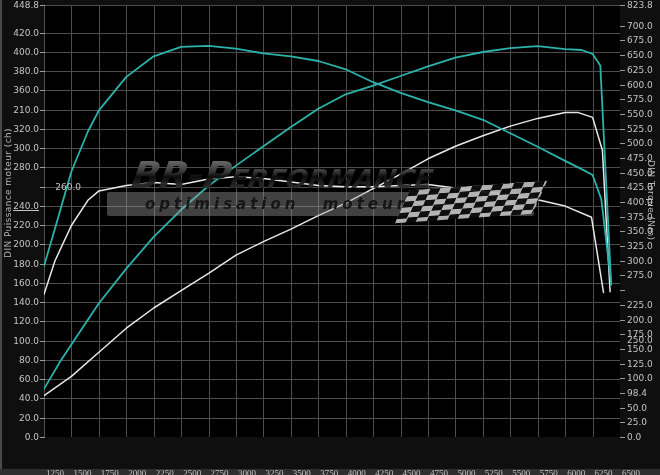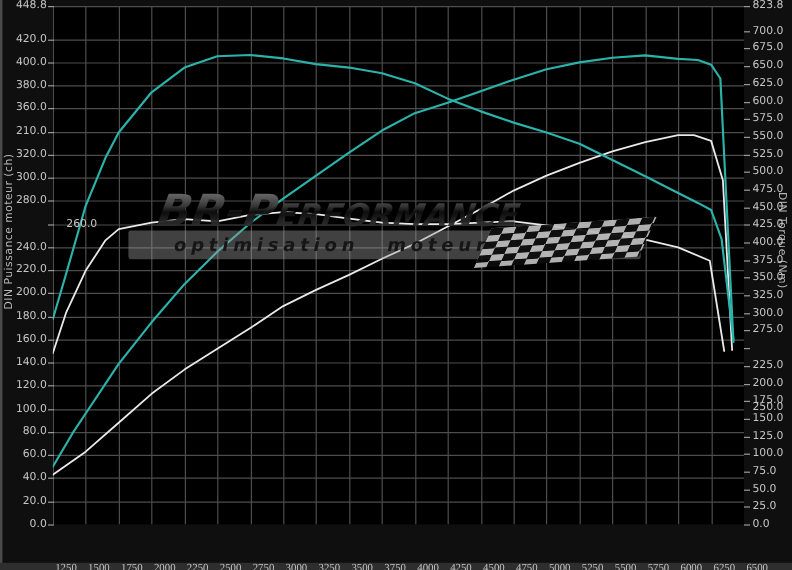--- a/index.html
+++ b/index.html
@@ -136,21 +136,21 @@
       <div class="tick-label yl" style="top:104.72727272727273px;">210.0</div>
       <div class="tick-mark" style="left:40px;top:109.72727272727273px;"></div>
       <div class="tick-label yl" style="top:123.97860962566847px;">320.0</div>
       <div class="tick-mark" style="left:40px;top:128.97860962566847px;"></div>
       <div class="tick-label yl" style="top:143.22994652406416px;">300.0</div>
       <div class="tick-mark" style="left:40px;top:148.22994652406416px;"></div>
       <div class="tick-label yl" style="top:162.48128342245988px;">280.0</div>
       <div class="tick-mark" style="left:40px;top:167.48128342245988px;"></div>
       <div class="tick-label yl" style="top:181.7326203208556px;padding-left:42px;">260.0</div>
       <div class="tick-mark" style="left:40px;top:186.7326203208556px;"></div>
-      <div class="tick-label yl" style="top:200.98395721925132px;">240.0</div>
+      <div class="tick-label yl" style="top:200.98395721925132px;text-decoration:underline;">240.0</div>
       <div class="tick-mark" style="left:40px;top:205.98395721925132px;"></div>
       <div class="tick-label yl" style="top:220.23529411764704px;text-align:right;">220.0</div>
       <div class="tick-mark" style="left:40px;top:225.23529411764704px;"></div>
       <div class="tick-label yl" style="top:239.48663101604282px;">200.0</div>
       <div class="tick-mark" style="left:40px;top:244.48663101604282px;"></div>
       <div class="tick-label yl" style="top:258.73796791443846px;">180.0</div>
       <div class="tick-mark" style="left:40px;top:263.73796791443846px;"></div>
       <div class="tick-label yl" style="top:277.98930481283423px;">160.0</div>
       <div class="tick-mark" style="left:40px;top:282.98930481283423px;"></div>
       <div class="tick-label yl" style="top:297.2406417112299px;">140.0</div>
@@ -214,21 +214,21 @@
       <div class="tick-label yr" style="top:314.51291813978787px;">200.0</div>
       <div class="tick-mark" style="left:620px;top:319.51291813978787px;"></div>
       <div class="tick-label yr" style="top:329.1988033723144px;">175.0</div>
       <div class="tick-mark" style="left:620px;top:334.1988033723144px;"></div>
       <div class="tick-label yr" style="top:343.8846886048409px;">150.0</div>
       <div class="tick-mark" style="left:620px;top:348.8846886048409px;"></div>
       <div class="tick-label yr" style="top:358.5705738373674px;">125.0</div>
       <div class="tick-mark" style="left:620px;top:363.5705738373674px;"></div>
       <div class="tick-label yr" style="top:373.25645906989394px;">100.0</div>
       <div class="tick-mark" style="left:620px;top:378.25645906989394px;"></div>
-      <div class="tick-label yr" style="top:387.94234430242045px;">75.0</div>
+      <div class="tick-label yr" style="top:387.94234430242045px;">98.4</div>
       <div class="tick-mark" style="left:620px;top:392.94234430242045px;"></div>
       <div class="tick-label yr" style="top:402.62822953494697px;">50.0</div>
       <div class="tick-mark" style="left:620px;top:407.62822953494697px;"></div>
       <div class="tick-label yr" style="top:417.3141147674735px;">25.0</div>
       <div class="tick-mark" style="left:620px;top:422.3141147674735px;"></div>
       <div class="tick-label yr" style="top:432px;">0.0</div>
       <div class="tick-mark" style="left:620px;top:437px;"></div>
       <div class="tick-label xt" style="left:24px;">1250</div>
       <div class="tick-label xt" style="left:51.42857142857143px;">1500</div>
       <div class="tick-label xt" style="left:78.85714285714286px;">1750</div>

